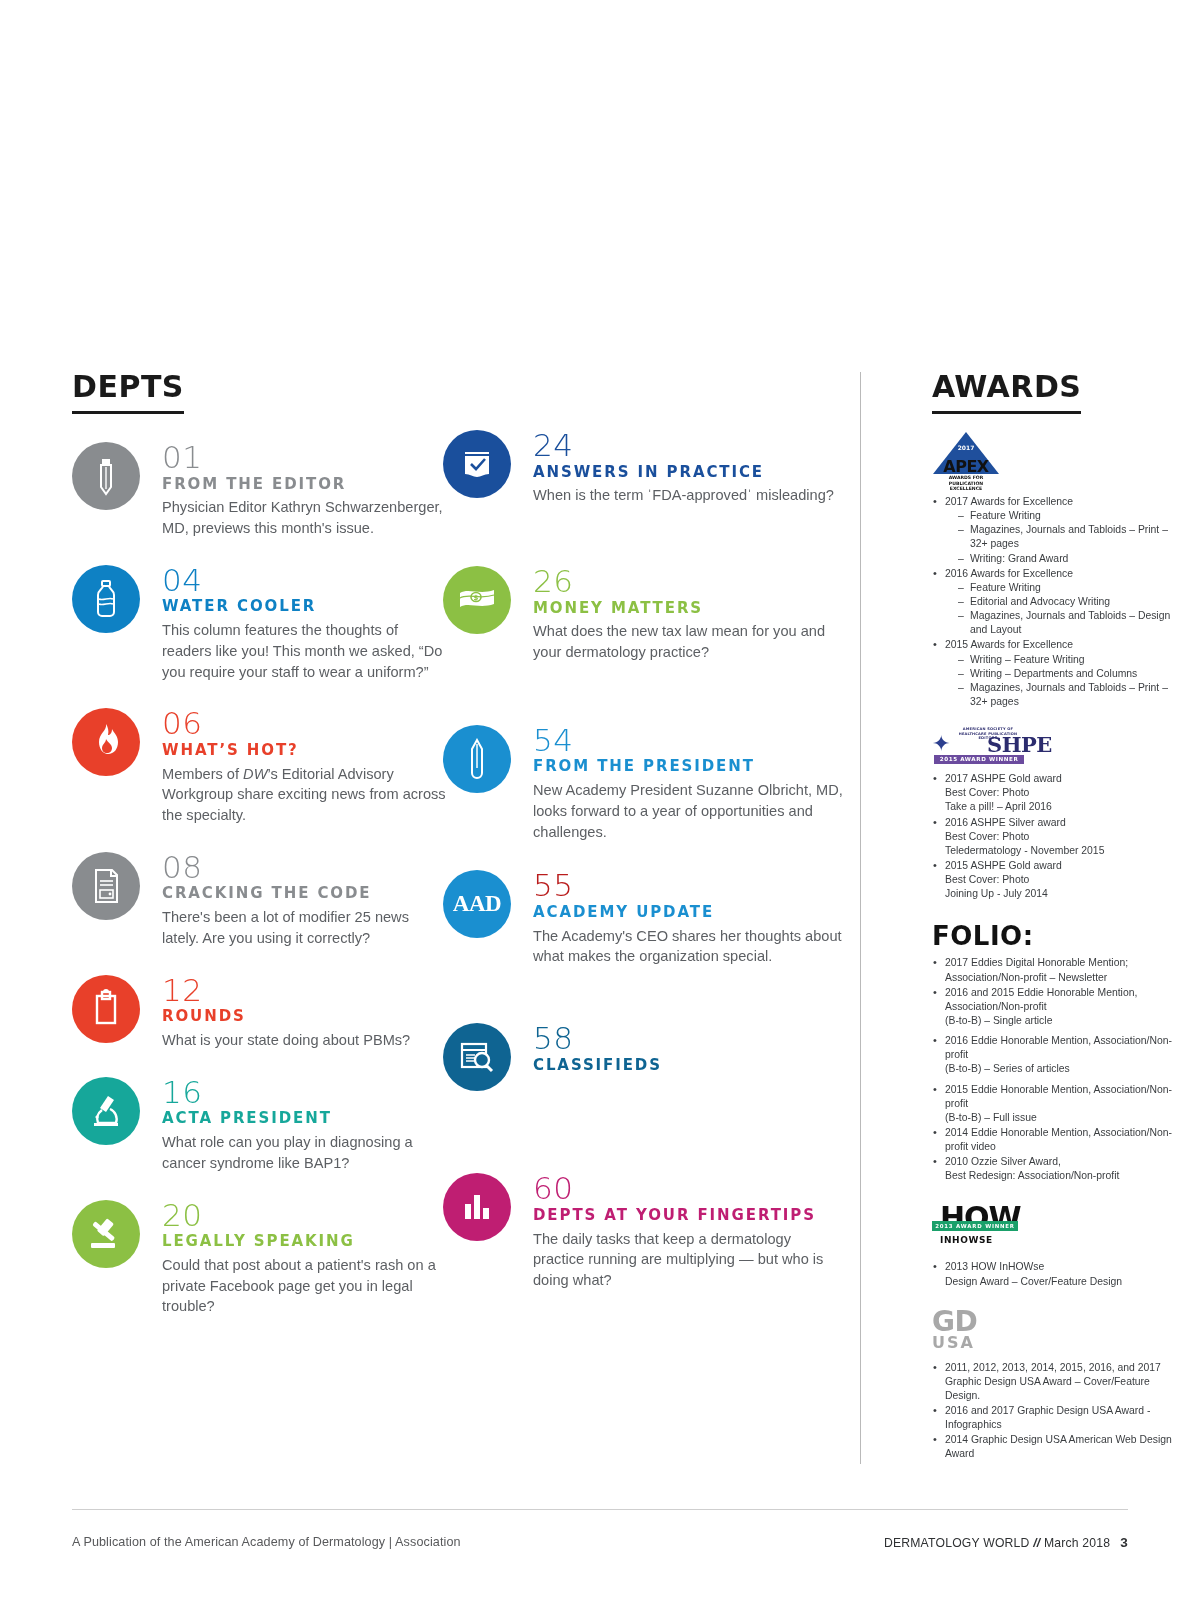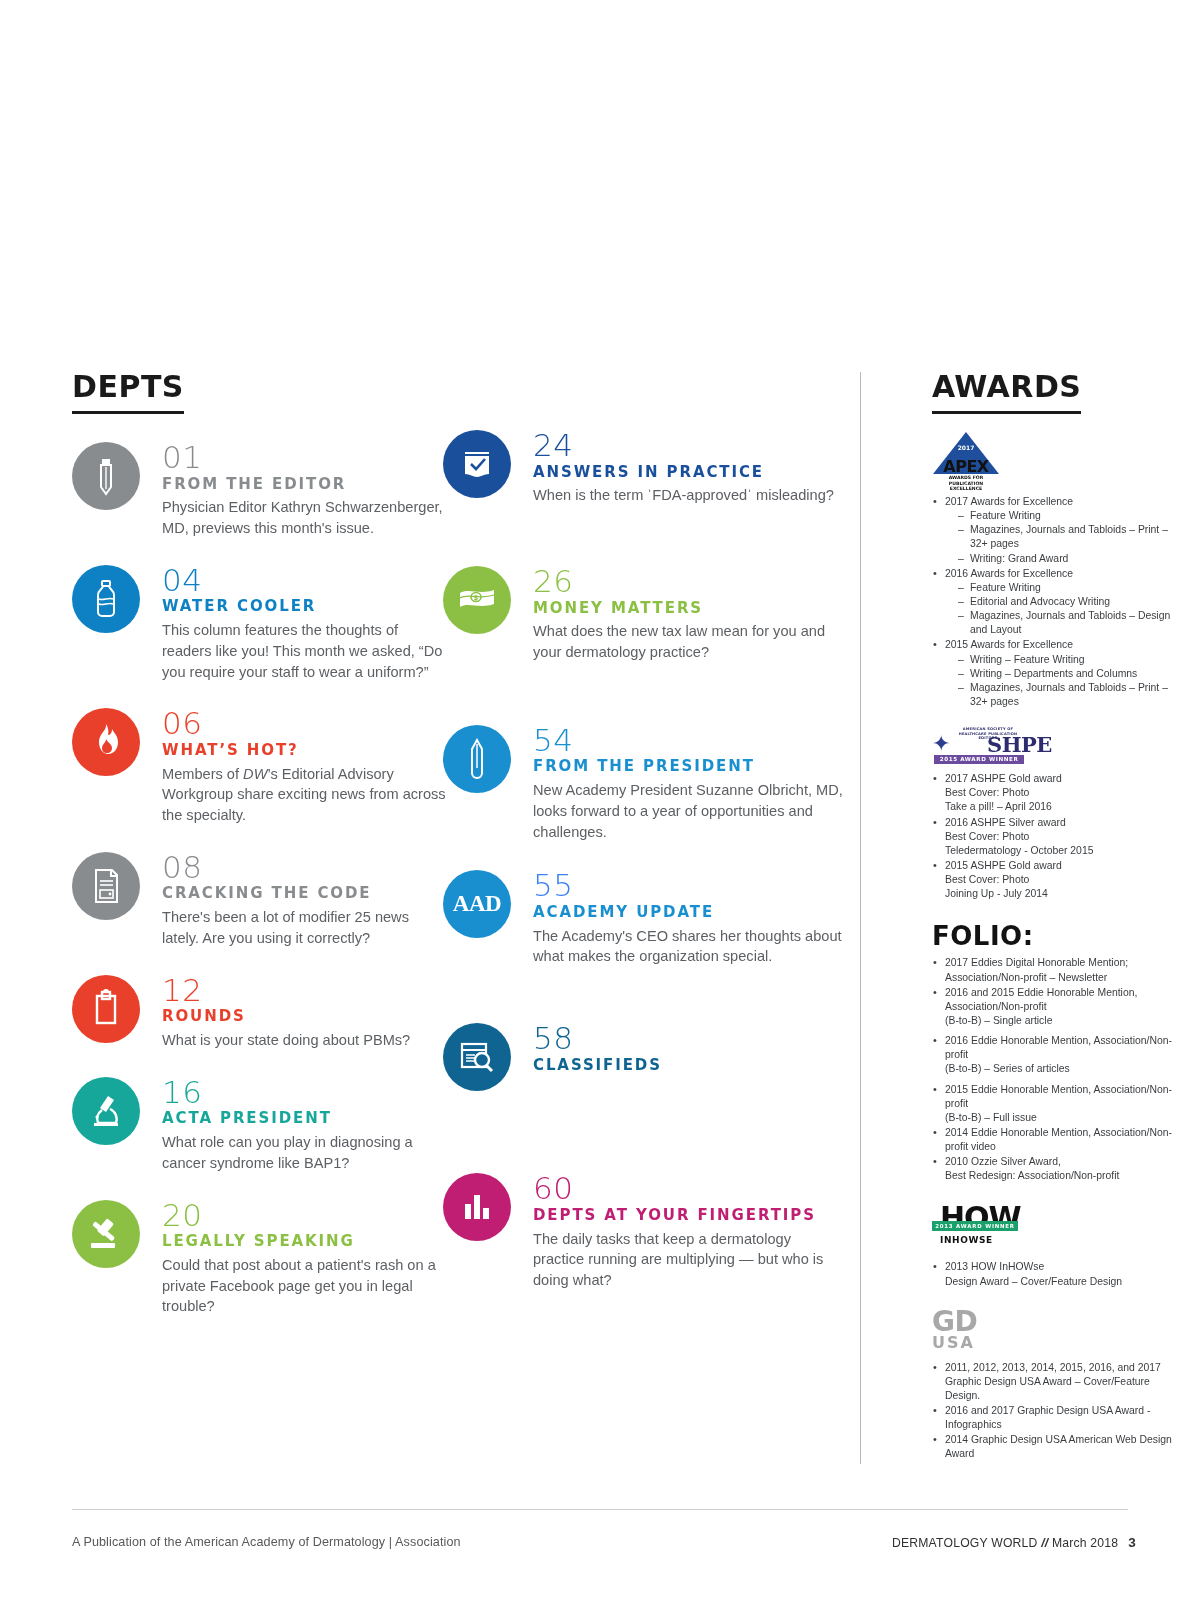--- a/index.html
+++ b/index.html
@@ -236,21 +236,21 @@
   
   .footer-rule {
     position: absolute; left: 72px; top: 1509px;
     width: 1056px; height: 1px; background: #cfcfcf;
   }
   .footer-left {
     position: absolute; left: 72px; top: 1535px;
     font-size: 12.6px; color: #58595b; letter-spacing: 0.1px;
   }
   .footer-right {
-    position: absolute; right: 64px; top: 1535px;
+    position: absolute; right: 72px; top: 1535px;
     font-size: 12.2px; color: #2f3133;
     letter-spacing: 0.2px;
     white-space: nowrap;
   }
   .footer-right .fr-mag { font-weight: 400; }
   .footer-right .fr-slash { font-weight: 700; font-style: italic; }
   .footer-right .fr-page { font-weight: 700; margin-left: 10px; font-size: 13.5px; }
 </style>
 </head>
 <body>
@@ -406,21 +406,21 @@
       </div>
       <div class="entry-num" style="color:#1a8fd0">54</div>
       <div class="entry-title" style="color:#1a8fd0">FROM THE PRESIDENT</div>
       <div class="entry-desc">New Academy President Suzanne Olbricht, MD, looks forward to a year of opportunities and challenges.</div>
     </div>
 
     <div class="entry" style="margin-bottom:56px">
       <div class="entry-badge" style="background:#1a8fd0">
         <span class="aad-text">AAD</span>
       </div>
-      <div class="entry-num" style="color:#3b82f6">55</div>
+      <div class="entry-num" style="color:#b91c1c">55</div>
       <div class="entry-title" style="color:#1a8fd0">ACADEMY UPDATE</div>
       <div class="entry-desc">The Academy's CEO shares her thoughts about what makes the organization special.</div>
     </div>
 
     <div class="entry" style="margin-bottom:80px">
       <div class="entry-badge" style="background:#0f6492">
         <svg width="38" height="36" viewBox="0 0 38 36">
           <rect x="4" y="5" width="24" height="23" fill="none" stroke="#fff" stroke-width="2.2"></rect>
           <line x1="4" y1="11" x2="28" y2="11" stroke="#fff" stroke-width="2"></line>
           <line x1="8" y1="16" x2="17" y2="16" stroke="#fff" stroke-width="1.5"></line>
@@ -494,21 +494,21 @@
         <div class="ashpe-star">✦</div>
         <div class="ashpe-word">SHPE</div>
         <div class="ashpe-band">2015 AWARD WINNER</div>
       </div>
       <ul class="award-list">
         <li style="white-space:pre-line">2017 ASHPE Gold award
 Best Cover: Photo
 Take a pill! – April 2016</li>
         <li style="white-space:pre-line">2016 ASHPE Silver award
 Best Cover: Photo
-Teledermatology - October 2015</li>
+Teledermatology - November 2015</li>
         <li style="white-space:pre-line">2015 ASHPE Gold award
 Best Cover: Photo
 Joining Up - July 2014</li>
       </ul>
     </div>
 
     
 
     
     <div class="award-block" style="margin-top:22px">

